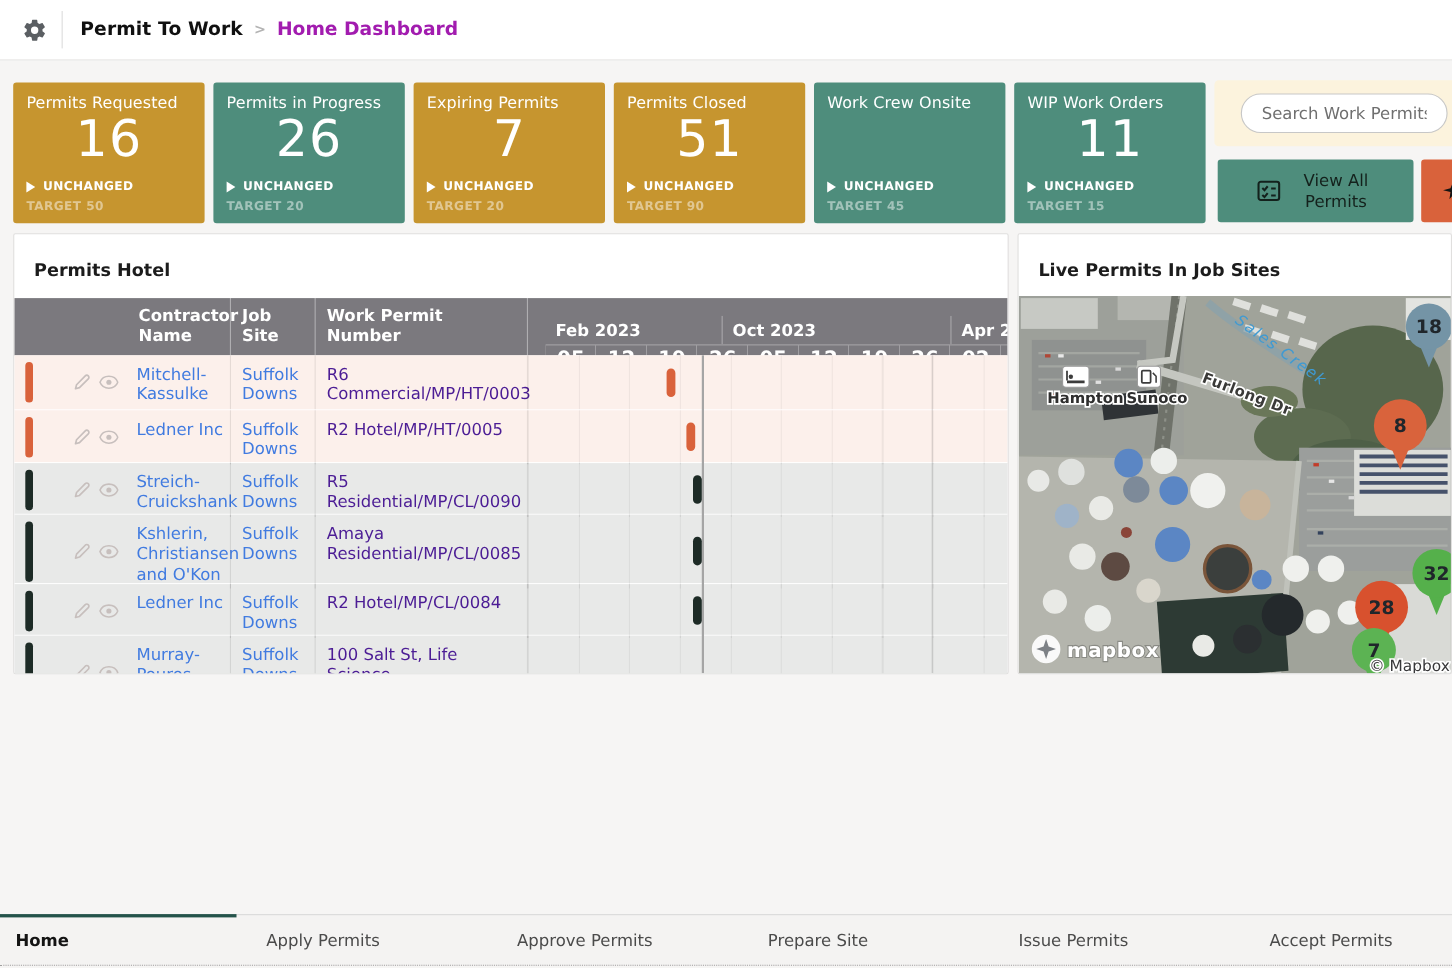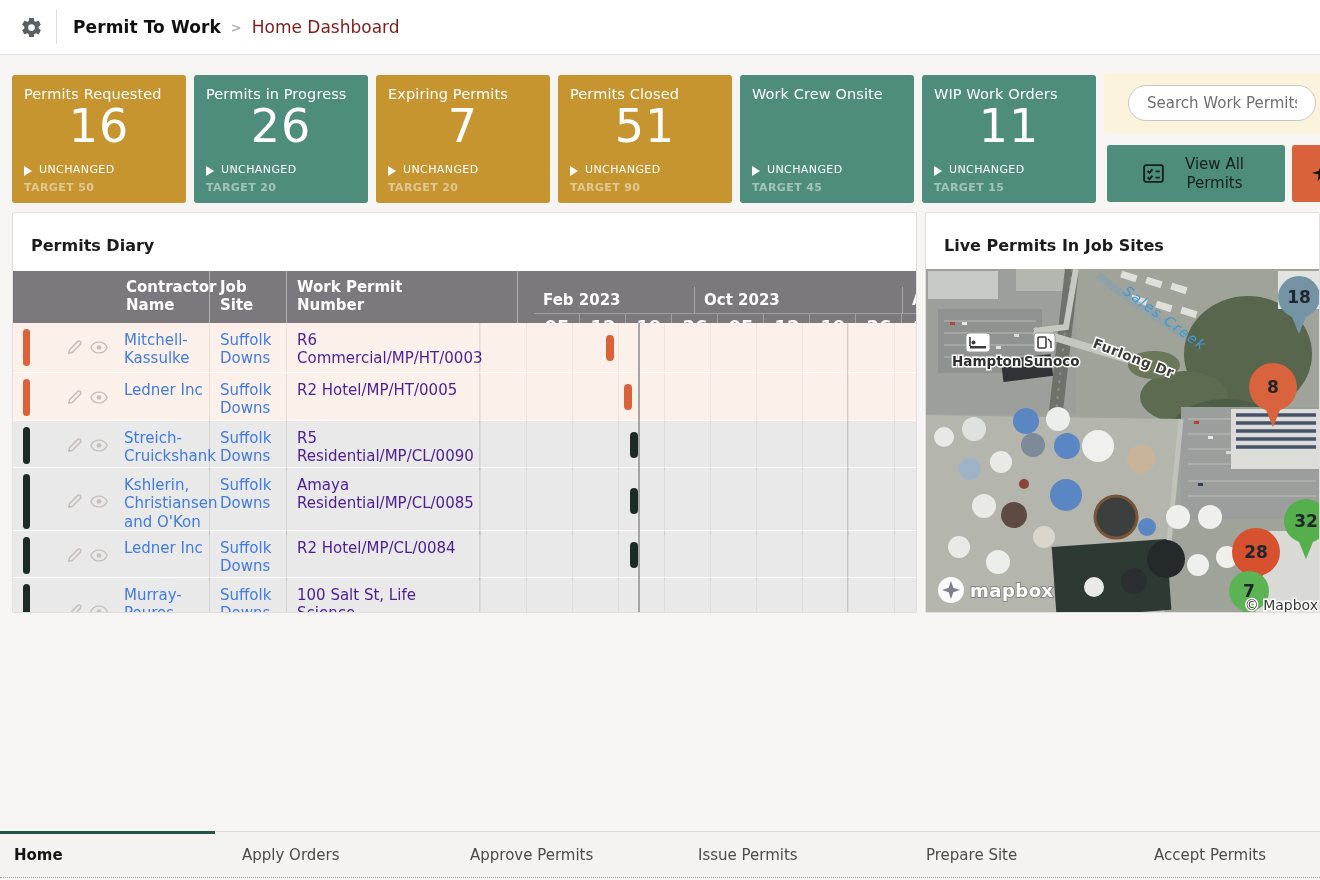--- a/index.html
+++ b/index.html
@@ -7,29 +7,29 @@
     font-family:"DejaVu Sans","Liberation Sans",sans-serif; }
   .stage { position:relative; width:1320px; height:880px; }
 
   
   .topbar { position:absolute; top:0; left:0; width:1320px; height:55px; background:#fff;
     border-bottom:1px solid #e4e3e2; display:flex; align-items:center; padding-left:14px; }
   .gear-btn { width:34px; height:34px; display:flex; align-items:center; justify-content:center; cursor:pointer; }
   .tb-divider { width:1px; height:34px; background:#dcdcdc; margin:0 16px 0 8px; }
   .app-title { font-size:17px; font-weight:800; color:#101010; letter-spacing:.1px; }
   .crumb-sep { margin:0 10px; color:#b3b3b3; font-size:13px; font-weight:700; }
-  .page-title { font-size:17px; font-weight:400; color:#7f1d1d; }
+  .page-title { font-size:17px; font-weight:700; color:#a21caf; }
 
   
   .cards { position:absolute; top:75px; left:12px; display:flex; gap:8px;border-radius:26px; }
   .card { width:174px; height:128px; border-radius:3px; color:#fff; padding:11px 12px; position:relative; cursor:pointer; }
   .card-label { font-size:14.5px; letter-spacing:.1px; }
   .card-value { font-size:46px; text-align:center; line-height:1.08; letter-spacing:1px; }
-  .card-trend { position:absolute; left:12px; bottom:27px; display:flex; align-items:flex-end; gap:7px;
-    font-size:11px; font-weight:400; letter-spacing:.4px; }
+  .card-trend { position:absolute; left:12px; bottom:27px; display:flex; align-items:center; gap:7px;
+    font-size:11px; font-weight:700; letter-spacing:.4px; }
   .tri { width:0; height:0; border-left:8px solid #fff; border-top:5px solid transparent; border-bottom:5px solid transparent; }
   .card-target { position:absolute; left:12px; bottom:9px; font-size:11px; font-weight:700;
     color:rgba(255,255,255,.48); letter-spacing:.4px; }
 
   
   .search-panel { position:absolute; left:1104px; top:73px; width:230px; height:60px; background:#fcf3dd; border-radius:4px; }
   .search-input { position:absolute; left:24px; top:12px; width:188px; height:36px; border-radius:18px;
     border:1px solid #c7c7c7; background:#fff; padding:0 18px; font-size:15px; color:#444; outline:none;
     font-family:inherit; }
   .search-input::placeholder { color:#6f6f6f; }
@@ -45,21 +45,21 @@
   .panel-title { position:absolute; top:23px; left:18px; font-size:16px; font-weight:700; color:#1c1c1c; }
   .diary-panel { left:12px; top:212px; width:905px; height:401px; }
   .map-panel { left:925px; top:212px; width:395px; height:401px; }
 
   
   .gantt { position:absolute; left:0; top:58px; right:0; bottom:0; }
   .g-head { display:grid; grid-template-columns:44px 59px 93px 77px 193px 1fr; height:52px;
     background:#7b797e; color:#fff; font-weight:700; font-size:15px; }
   .h-cell { padding:7px 8px 0 10px; line-height:1.2; }
   .h-sep { border-left:1px solid rgba(255,255,255,.4); }
-  .h-time { position:relative; padding:16px;margin-left:38px; }
+  .h-time { position:relative; padding:16px; }
   .months-row { display:flex; height:27px; border-bottom:1px solid rgba(255,255,255,.28); overflow:hidden; }
   .month { padding:4px 0 0 9px; white-space:nowrap; border-left:1px solid rgba(255,255,255,.35); }
   .month:first-child { border-left:none; }
   .weeks-row { position:relative; height:25px; overflow:hidden;
     background:repeating-linear-gradient(to right, transparent 0 45px, rgba(255,255,255,.28) 45px 46px); }
   .wk { position:absolute; top:2px; transform:translateX(-50%); font-size:18px; font-weight:700; }
   .g-body { position:relative; }
   .g-row { display:grid; grid-template-columns:44px 59px 93px 77px 193px 1fr;
     border-bottom:1px solid rgba(255,255,255,.9); }
   .cell { font-size:15px; line-height:1.22; }
@@ -182,21 +182,21 @@
       </svg>
     <span>View All Permits</span>
   </button>
   <button class="btn-hotwork">
     <svg viewBox="0 0 28 28" width="27" height="27">
         <path d="M15 2l1.5 7 7-1-5.5 5 4 6-6.5-3.5L10 22l1-7-7-1.5 7-2z" fill="#141414"></path>
       </svg>
   </button>
 
   <section class="panel diary-panel">
-    <h2 class="panel-title">Permits Diary</h2>
+    <h2 class="panel-title">Permits Hotel</h2>
     <div class="gantt">
       <div class="g-head">
         <div class="h-cell"></div>
         <div class="h-cell"></div>
         <div class="h-cell">Contractor Name</div>
         <div class="h-cell h-sep">Job Site</div>
         <div class="h-cell h-sep">Work Permit Number</div>
         <div class="h-time h-sep">
           <div class="months-row" id="monthsRow">
               <div class="month" style="width: 160px;">Feb 2023</div>
@@ -510,32 +510,32 @@
       </svg>
     </div>
   </section>
 
   <nav class="bottom-nav" id="bottomNav">
   <div class="nav-item active">
     <span>Home</span>
   </div>
 
   <div class="nav-item">
-    <span>Apply Orders</span>
+    <span>Apply Permits</span>
   </div>
 
   <div class="nav-item">
     <span>Approve Permits</span>
   </div>
 
   <div class="nav-item">
+    <span>Prepare Site</span>
+  </div>
+
+  <div class="nav-item">
     <span>Issue Permits</span>
-  </div>
-
-  <div class="nav-item">
-    <span>Prepare Site</span>
   </div>
 
   <div class="nav-item">
     <span>Accept Permits</span>
   </div>
 </nav>
 </div>
 
 </body></html>

